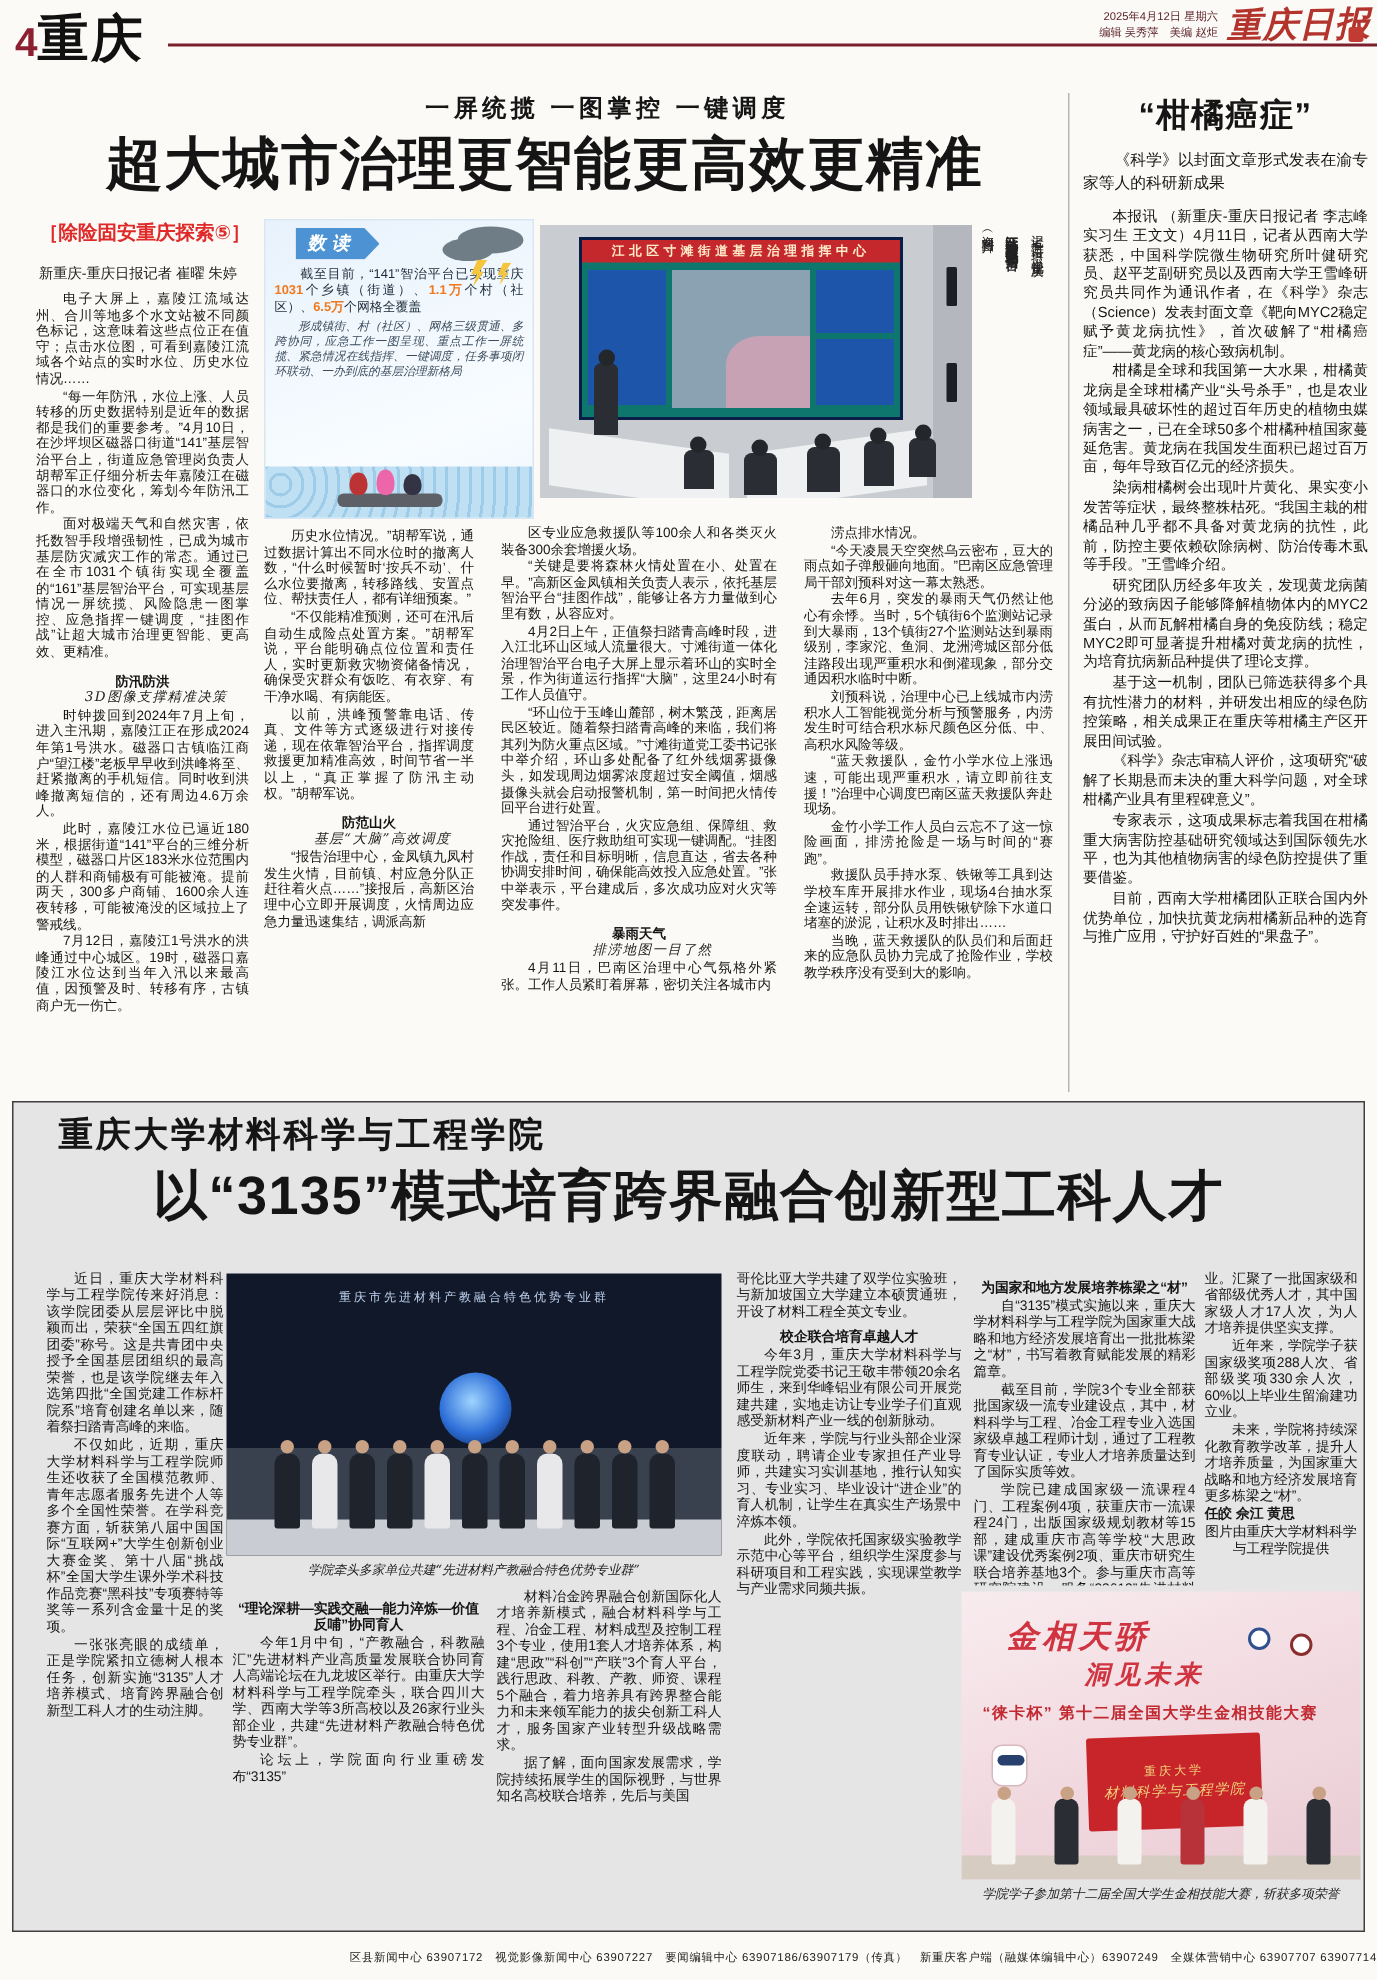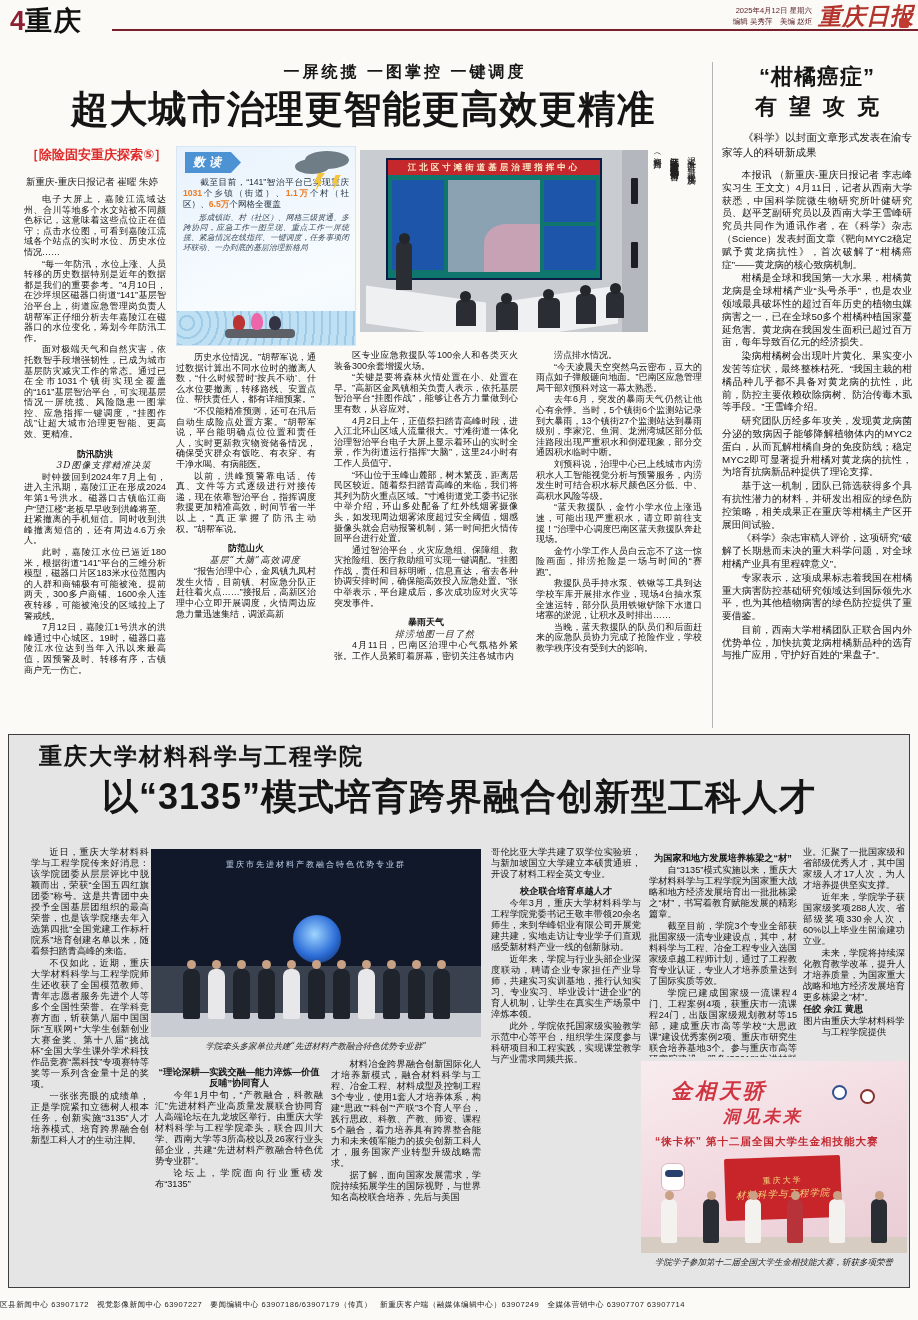--- a/index.html
+++ b/index.html
@@ -2,21 +2,21 @@
 <html><head>
 <meta charset="utf-8">
 <style>
 *{margin:0;padding:0;box-sizing:border-box}
 html,body{background:#dcdad6}
 .page{position:relative;width:918px;height:1320px;margin:0 auto;background:#fbfaf6;
   font-family:"Liberation Sans","DejaVu Sans",sans-serif;color:#151515;overflow:hidden}
 .abs{position:absolute}
 
 .pageno{font-size:27px;font-weight:bold;color:#8c1f30}
-.secname{font-size:27px;font-weight:bold;color:#111;letter-spacing:2px}
+.secname{font-size:34px;font-weight:bold;color:#111;letter-spacing:2px}
 .rule-red{background:#7c1f2c;height:2px}
 .dateblock{font-size:7.5px;color:#5a1e26;text-align:right;line-height:1.5}
 .masthead{font-size:23px;font-weight:bold;font-style:italic;color:#b3342c;letter-spacing:1px;transform:rotate(-1deg)}
 .seal{width:10px;height:10px;background:#c23b33;border-radius:2px}
 
 .kicker{font-size:16px;font-weight:bold;text-align:center;letter-spacing:3px}
 .headline{font-size:38px;font-weight:bold;text-align:center;letter-spacing:1px;white-space:nowrap}
 .series{color:#e02a2a;font-weight:bold;font-size:13px}
 .series::before{content:"［"}.series::after{content:"］"}
 .byline{font-size:9.5px;color:#222;margin-top:6px}
@@ -90,21 +90,21 @@
   display:flex;flex-direction:column;align-items:center;justify-content:center;gap:2px}
 .pj-f1{color:#f3d27a;font-size:8px;letter-spacing:2px}
 .pj-f2{color:#f3d27a;font-size:9.5px;font-family:"DejaVu Serif",serif;font-style:italic;letter-spacing:1px;white-space:nowrap}
 .pj-mascot{position:absolute;width:24px;height:28px;background:#fff;border-radius:7px;border:1px solid #d8b9c0}
 .pj-mascot::before{content:"";position:absolute;left:3px;top:6px;width:18px;height:7px;background:#27406e;border-radius:4px}
 .pj-ground{position:absolute;left:0;right:0;bottom:0;height:16px;background:#d6ccc2}
 .jfig{position:relative;width:16px;height:44px;border-radius:6px 6px 2px 2px;background:#2a2d33}
 .jfig::before{content:"";position:absolute;top:-8px;left:4px;width:9px;height:9px;border-radius:50%;background:#c9a184}
 .jfig.w{background:#f4f2ef}
 
-.footer{font-size:7.6px;color:#222;text-align:left;letter-spacing:.5px}
+.footer{font-size:7.6px;color:#222;text-align:right;letter-spacing:.5px}
 </style>
 </head>
 <body>
 
 <div class="page">
 
   <div class="abs" style="left:10px;top:3px;display:flex;align-items:baseline">
     <span class="pageno">4</span>
     <span class="secname">重庆</span>
   </div>
@@ -126,21 +126,21 @@
     <p>“每一年防汛，水位上涨、人员转移的历史数据特别是近年的数据都是我们的重要参考。”4月10日，在沙坪坝区磁器口街道“141”基层智治平台上，街道应急管理岗负责人胡帮军正仔细分析去年嘉陵江在磁器口的水位变化，筹划今年防汛工作。</p>
     <p>面对极端天气和自然灾害，依托数智手段增强韧性，已成为城市基层防灾减灾工作的常态。通过已在全市1031个镇街实现全覆盖的“161”基层智治平台，可实现基层情况一屏统揽、风险隐患一图掌控、应急指挥一键调度，“挂图作战”让超大城市治理更智能、更高效、更精准。</p>
     <p class="sechead">防汛防洪</p>
     <p class="subithead">3D图像支撑精准决策</p>
     <p>时钟拨回到2024年7月上旬，进入主汛期，嘉陵江正在形成2024年第1号洪水。磁器口古镇临江商户“望江楼”老板早早收到洪峰将至、赶紧撤离的手机短信。同时收到洪峰撤离短信的，还有周边4.6万余人。</p>
     <p>此时，嘉陵江水位已逼近180米，根据街道“141”平台的三维分析模型，磁器口片区183米水位范围内的人群和商铺极有可能被淹。提前两天，300多户商铺、1600余人连夜转移，可能被淹没的区域拉上了警戒线。</p>
     <p>7月12日，嘉陵江1号洪水的洪峰通过中心城区。19时，磁器口嘉陵江水位达到当年入汛以来最高值，因预警及时、转移有序，古镇商户无一伤亡。</p>
   </div>
 
   <div class="abs databox" style="left:176px;top:146px;width:180px;height:200px">
-    <div style="padding:5px 0 0 8px">
+    <div style="padding:5px 0 0 20px">
       <span class="db-arrow">数读</span>
     </div>
     <div class="db-text">
       <span>截至目前，“141”智治平台已实现重庆</span><span class="db-num">1031</span><span>个乡镇（街道）、</span><span class="db-num">1.1万</span><span>个村（社区）、</span><span class="db-num">6.5万</span><span>个网格全覆盖</span>
     </div>
     <div class="db-note">形成镇街、村（社区）、网格三级贯通、多跨协同，应急工作一图呈现、重点工作一屏统揽、紧急情况在线指挥、一键调度，任务事项闭环联动、一办到底的基层治理新格局</div>
 
     <div class="abs cloud" style="right:6px;top:4px;width:44px;height:18px"></div>
     <div class="abs cloud" style="right:26px;top:12px;width:34px;height:15px"></div>
     <div class="abs bolt" style="right:30px;top:26px;width:12px;height:18px"></div>
@@ -219,21 +219,20 @@
     <p>“蓝天救援队，金竹小学水位上涨迅速，可能出现严重积水，请立即前往支援！”治理中心调度巴南区蓝天救援队奔赴现场。</p>
     <p>金竹小学工作人员白云忘不了这一惊险画面，排涝抢险是一场与时间的“赛跑”。</p>
     <p>救援队员手持水泵、铁锹等工具到达学校车库开展排水作业，现场4台抽水泵全速运转，部分队员用铁锹铲除下水道口堵塞的淤泥，让积水及时排出……</p>
     <p>当晚，蓝天救援队的队员们和后面赶来的应急队员协力完成了抢险作业，学校教学秩序没有受到大的影响。</p>
   </div>
 
   <div class="abs vrule" style="left:712px;top:62px;height:666px"></div>
 
   <div class="abs" style="left:722px;top:62px;width:190px;height:666px;overflow:hidden">
     <div class="sci-h1">“柑橘癌症”</div>
-    <div class="sci-h2">有望攻克</div>
     <div class="sci-deck">《科学》以封面文章形式发表在渝专家等人的科研新成果</div>
     <div class="sci-body col">
       <p>本报讯 （新重庆-重庆日报记者 李志峰 实习生 王文文）4月11日，记者从西南大学获悉，中国科学院微生物研究所叶健研究员、赵平芝副研究员以及西南大学王雪峰研究员共同作为通讯作者，在《科学》杂志（Science）发表封面文章《靶向MYC2稳定赋予黄龙病抗性》，首次破解了“柑橘癌症”——黄龙病的核心致病机制。</p>
       <p>柑橘是全球和我国第一大水果，柑橘黄龙病是全球柑橘产业“头号杀手”，也是农业领域最具破坏性的超过百年历史的植物虫媒病害之一，已在全球50多个柑橘种植国家蔓延危害。黄龙病在我国发生面积已超过百万亩，每年导致百亿元的经济损失。</p>
       <p>染病柑橘树会出现叶片黄化、果实变小发苦等症状，最终整株枯死。“我国主栽的柑橘品种几乎都不具备对黄龙病的抗性，此前，防控主要依赖砍除病树、防治传毒木虱等手段。”王雪峰介绍。</p>
       <p>研究团队历经多年攻关，发现黄龙病菌分泌的致病因子能够降解植物体内的MYC2蛋白，从而瓦解柑橘自身的免疫防线；稳定MYC2即可显著提升柑橘对黄龙病的抗性，为培育抗病新品种提供了理论支撑。</p>
       <p>基于这一机制，团队已筛选获得多个具有抗性潜力的材料，并研发出相应的绿色防控策略，相关成果正在重庆等柑橘主产区开展田间试验。</p>
       <p>《科学》杂志审稿人评价，这项研究“破解了长期悬而未决的重大科学问题，对全球柑橘产业具有里程碑意义”。</p>
       <p>专家表示，这项成果标志着我国在柑橘重大病害防控基础研究领域达到国际领先水平，也为其他植物病害的绿色防控提供了重要借鉴。</p>
       <p>目前，西南大学柑橘团队正联合国内外优势单位，加快抗黄龙病柑橘新品种的选育与推广应用，守护好百姓的“果盘子”。</p>

